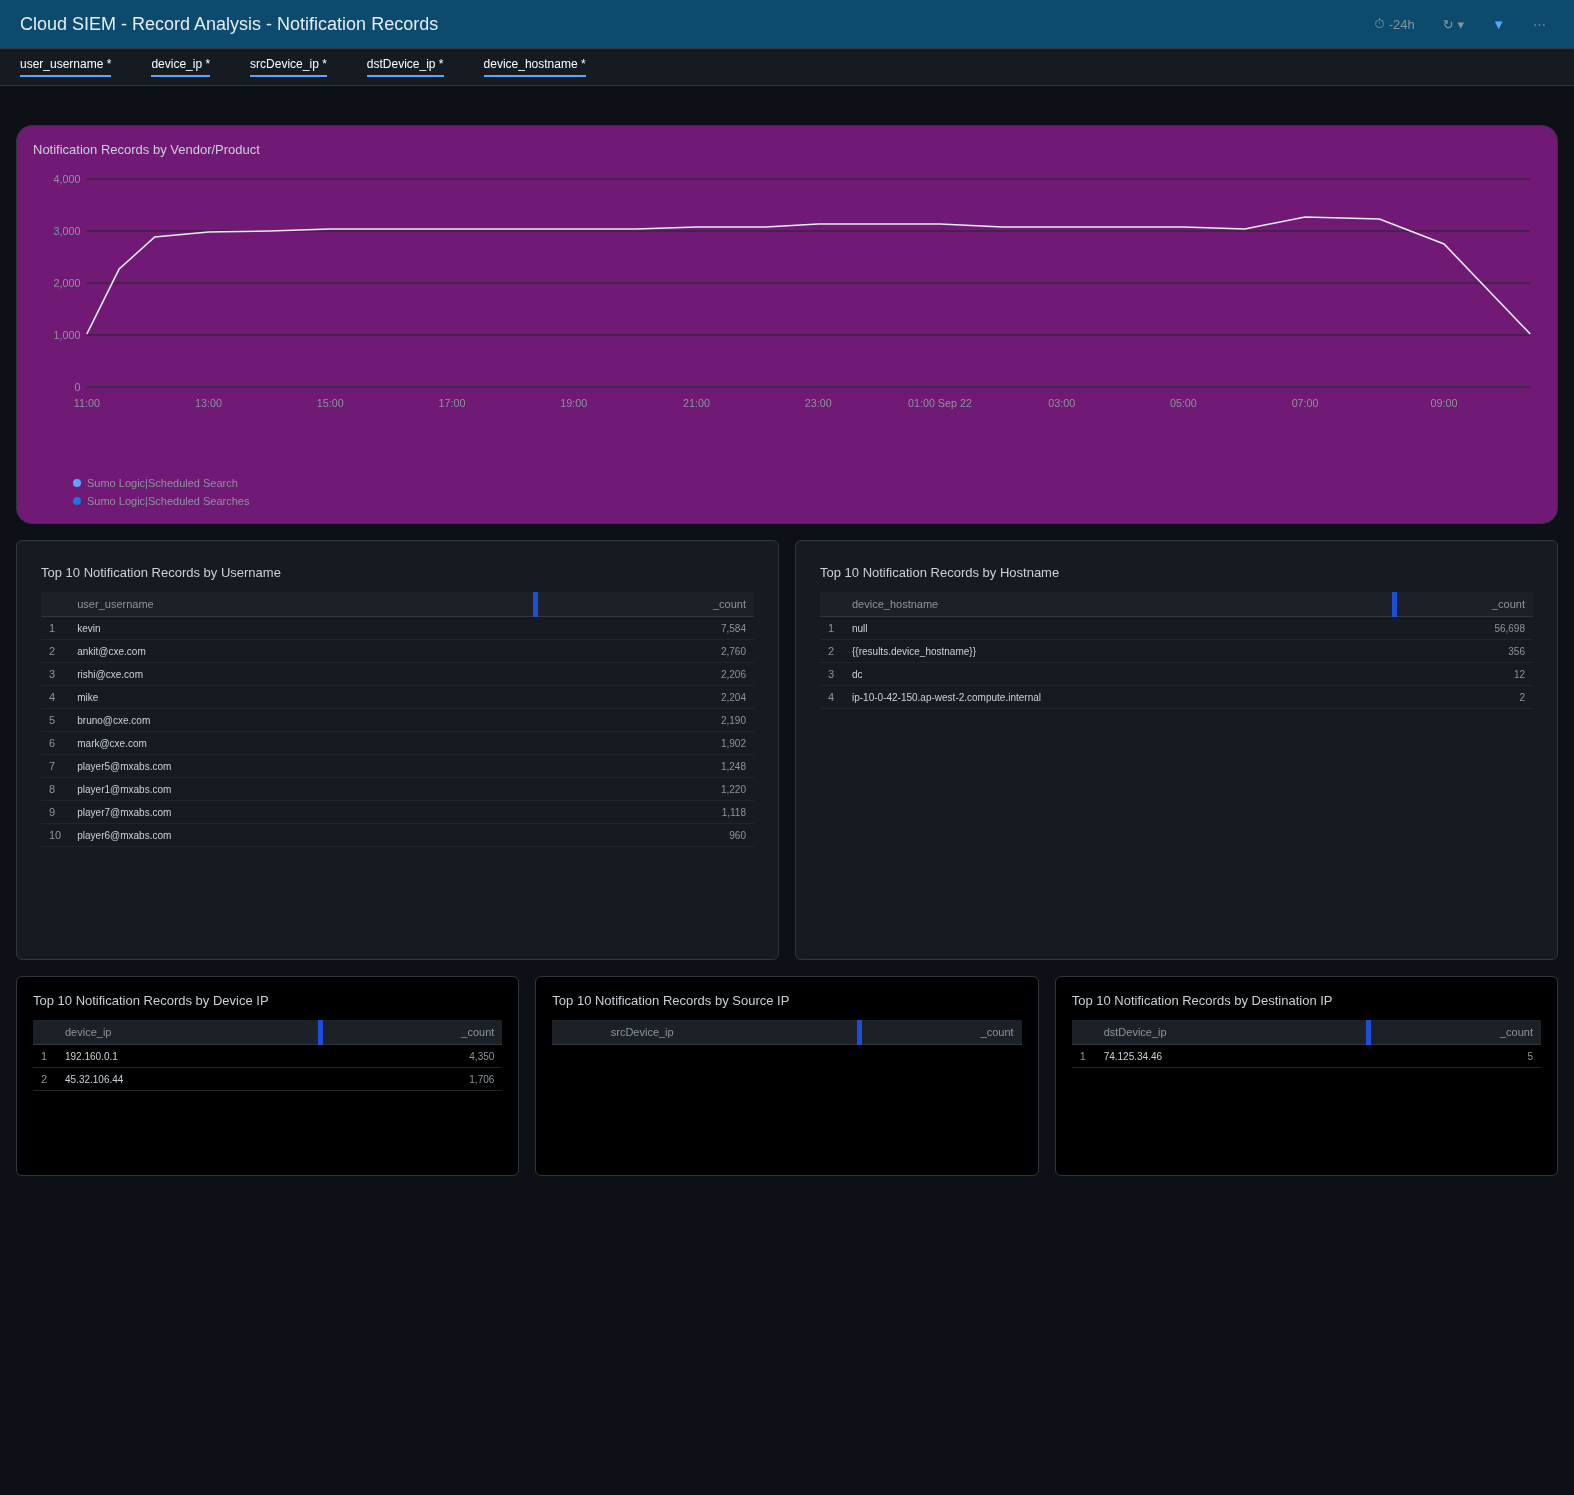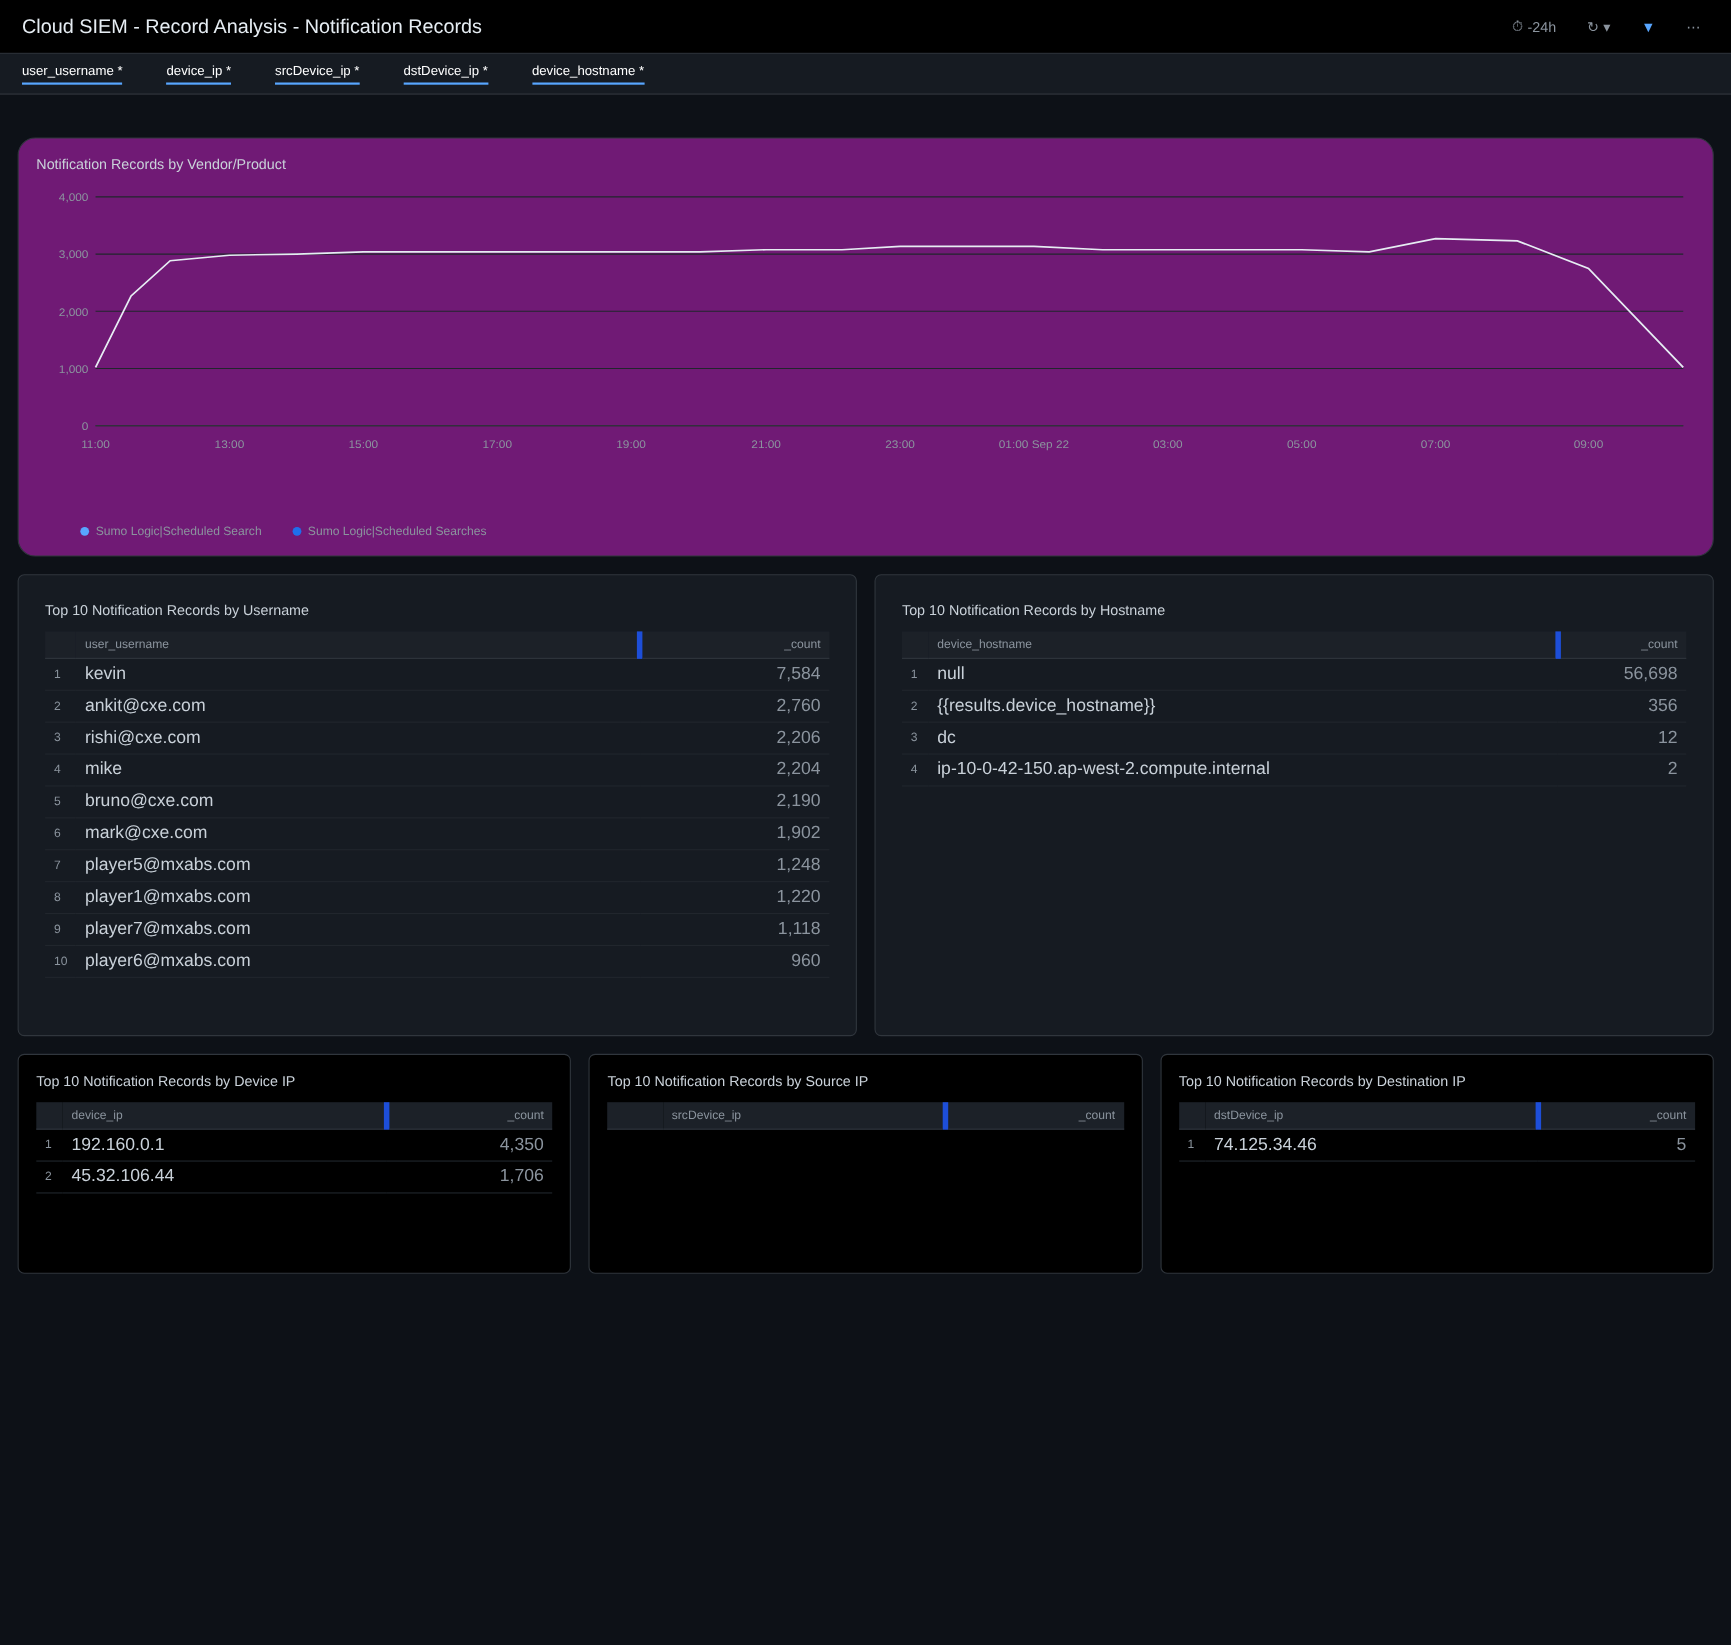--- a/index.html
+++ b/index.html
@@ -5,21 +5,21 @@
     * { box-sizing: border-box; margin: 0; padding: 0; }
     body {
       background: #0d1117;
       color: #c9d1d9;
       font-family: -apple-system, BlinkMacSystemFont, 'Segoe UI', sans-serif;
       font-size: 12px;
       min-height: 1495px;
       width: 1574px;
     }
     .header {
-      background: #000000;
+      background: #0c4a6e;
       border-bottom: 1px solid #30363d;
       padding: 12px 20px;
       display: flex;
       align-items: center;
       justify-content: space-between;
     }
     .header-title {
       font-size: 18px;
       font-weight: 500;
       color: #e6edf3;
@@ -76,23 +76,24 @@
       position: relative;
       height: 300px;
       width: 100%;
     }
     .chart-svg {
       width: 100%;
       height: 260px;
     }
     .chart-legend {
       display: flex;
-      gap: 28px;
+      gap: 6px;
       margin-top: 8px;
       padding-left: 40px;
+      flex-direction: column;
     }
     .legend-item {
       display: flex;
       align-items: center;
       gap: 6px;
       font-size: 11px;
       color: #8b949e;
     }
     .legend-dot {
       width: 8px;
@@ -138,21 +139,21 @@
       font-size: 11px;
       border-bottom: 1px solid #30363d;
     }
     .data-table th.count-col {
       text-align: right;
       border-left: 5px solid #1d4ed8;
     }
     .data-table td {
       padding: 5px 8px;
       border-bottom: 1px solid #21262d;
-      font-size: 16px;
+      font-size: 10px;
       color: #c9d1d9;
     }
     .data-table td.count-val {
       text-align: right;
       color: #8b949e;
     }
     .data-table td.row-num {
       color: #8b949e;
       width: 24px;
       font-size: 11px;

